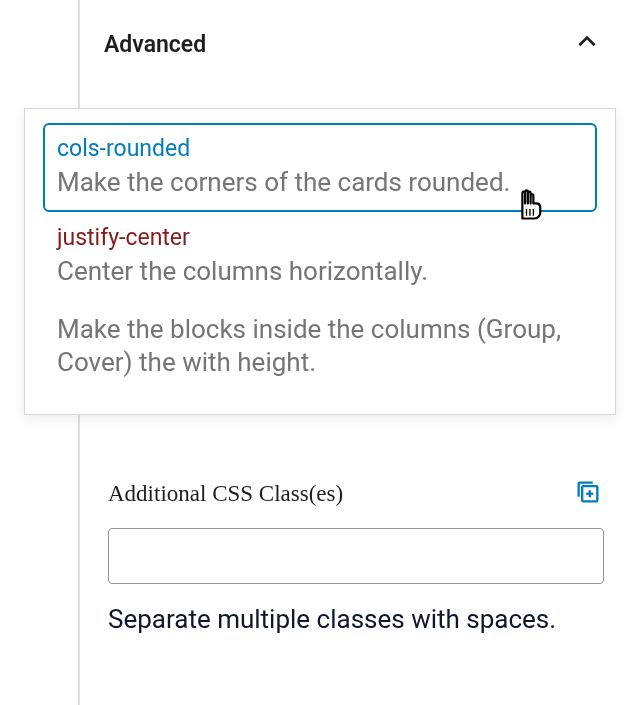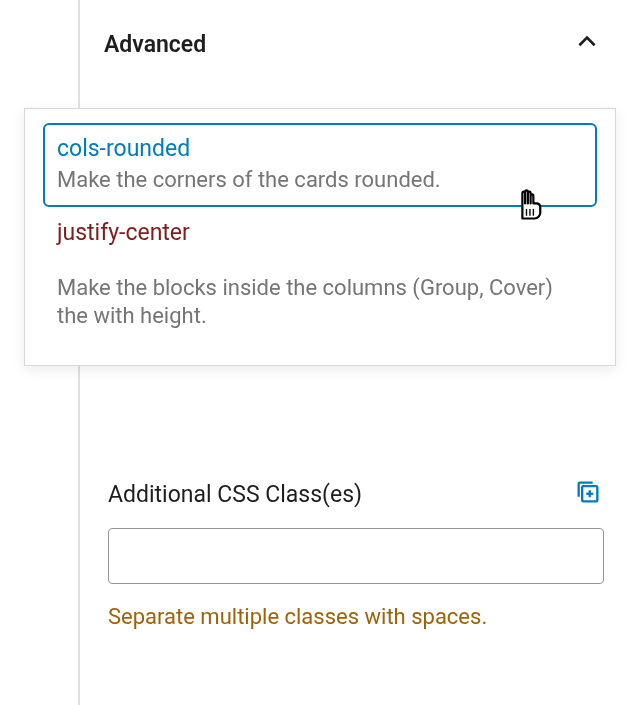--- a/index.html
+++ b/index.html
@@ -61,55 +61,56 @@
     border: 2px solid #007cba;
     padding: 10px 12px;
   }
   .dd-name {
     font-size: 23px;
     color: #7f1d1d;
     margin-bottom: 4px;
   }
   .dd-item.active .dd-name { color: #007cba; }
   .dd-desc {
-    font-size: 22px;
+    font-size: 26px;
     color: #757575;
     line-height: 1.3;
   }
   .field-area {
     position: absolute;
     top: 476px;
     left: 108px;
     right: 36px;
   }
   .field-row {
     display: flex;
     align-items: center;
     justify-content: space-between;
     margin-bottom: 16px;
   }
   .field-label {
     font-size: 23px;
     color: #1e1e1e;
     font-weight: 400;
+    font-family: Liberation Serif, serif;
   }
   .copy-icon svg { width: 28px; height: 28px; stroke: #007cba; stroke-width: 2; fill: none; }
   .copy-icon { padding: 2px; cursor: pointer; }
   .css-input {
     width: 100%;
     height: 56px;
     border: 1.5px solid #949494;
     border-radius: 4px;
     padding: 8px 12px;
     font-size: 20px;
     background: #fff;
   }
   .help-text {
-    font-size: 22px;
-    color: #a16207;
+    font-size: 26px;
+    color: #0f172a;
     margin-top: 20px;
   }
   .cursor {
     position: absolute;
     top: 180px;
     left: 510px;
     pointer-events: none;
   }
   .cursor svg { width: 44px; height: 44px; }
 </style>
@@ -127,20 +128,21 @@
   </span>
 </div>
 
 <div class="dropdown">
   <div class="dd-item active">
     <div class="dd-name">cols-rounded</div>
     <div class="dd-desc">Make the corners of the cards rounded.</div>
   </div>
   <div class="dd-item">
     <div class="dd-name">justify-center</div>
+    <div class="dd-desc">Center the columns horizontally.</div>
   </div>
   <div class="dd-item">
     <div class="dd-desc">Make the blocks inside the columns (Group, Cover) the with height.</div>
   </div>
 </div>
 
 <div class="field-area">
   <div class="field-row">
     <span class="field-label">Additional CSS Class(es)</span>
     <span class="copy-icon">

